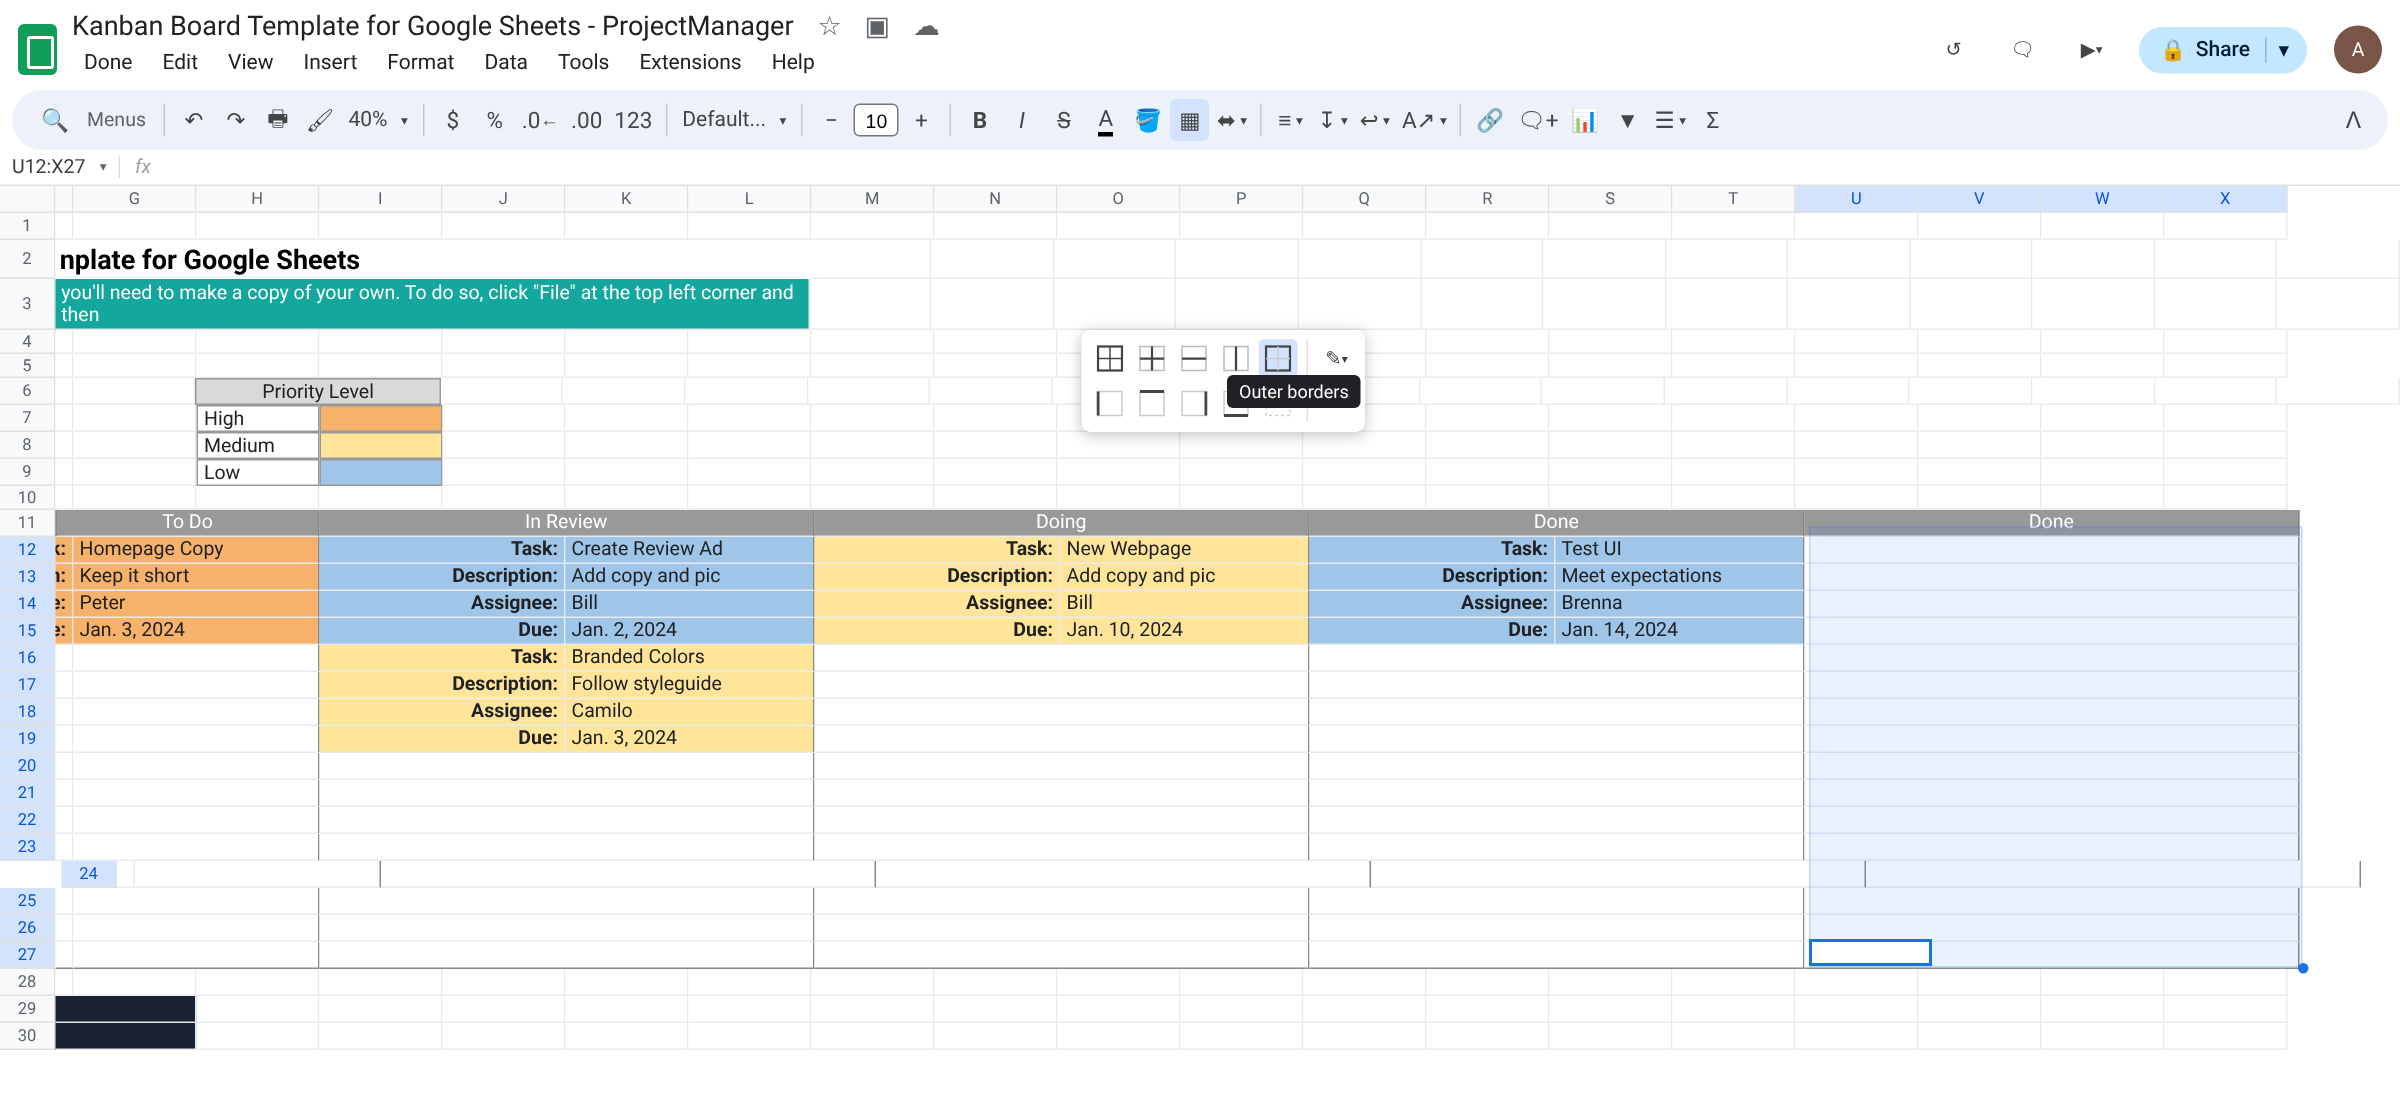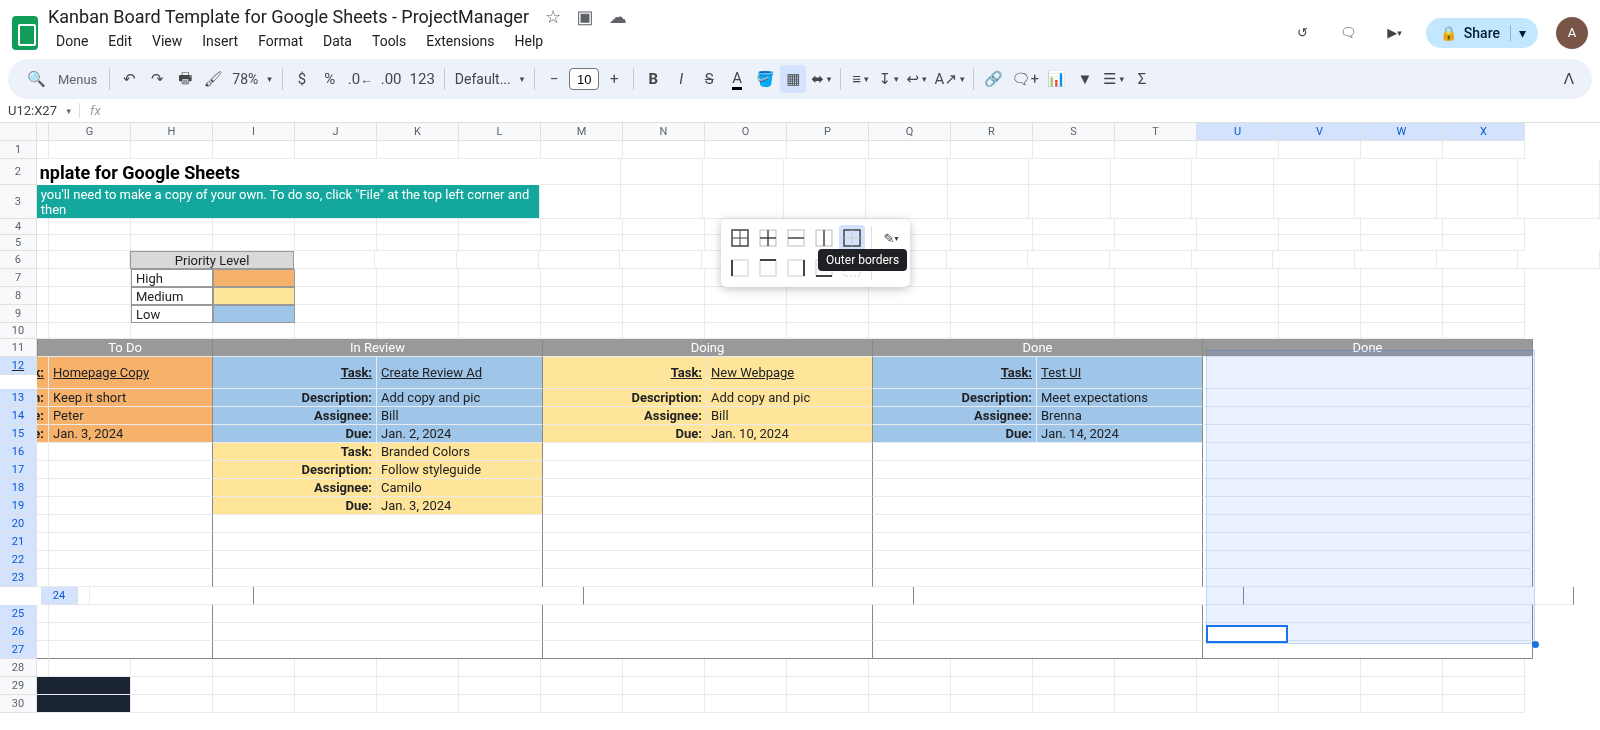--- a/index.html
+++ b/index.html
@@ -119,21 +119,21 @@
   <div class="toolbar">
     <div class="search-pill">
       <span class="tb-btn">🔍</span>
       <span style="color:#5f6368;">Menus</span>
     </div>
     <div class="tb-sep"></div>
     <span class="tb-btn">↶</span>
     <span class="tb-btn">↷</span>
     <span class="tb-btn">🖶</span>
     <span class="tb-btn">🖌</span>
-    <span class="tb-select tb-dd">78%</span>
+    <span class="tb-select tb-dd">40%</span>
     <div class="tb-sep"></div>
     <span class="tb-btn">$</span>
     <span class="tb-btn">%</span>
     <span class="tb-btn">.0<sub>←</sub></span>
     <span class="tb-btn">.00</span>
     <span class="tb-btn">123</span>
     <div class="tb-sep"></div>
     <span class="tb-select tb-dd">Default...</span>
     <div class="tb-sep"></div>
     <span class="tb-btn">−</span>
@@ -420,21 +420,21 @@
         <div class="cell " style="width: 82px;"></div>
       </div>
       <div class="row" style="height: 18px;">
         <div class="rh" style="height: 18px;">11</div>
         <div class="cell kan-head kbord-l" style="width: 176px;">To Do</div>
         <div class="cell kan-head" style="width: 330px;">In Review</div>
         <div class="cell kan-head" style="width: 330px;">Doing</div>
         <div class="cell kan-head" style="width: 330px;">Done</div>
         <div class="cell kan-head" style="width: 330px;">Done</div>
       </div>
-      <div class="row" style="height: 32px; text-decoration: underline;">
+      <div class="row" style="height: 18px;">
         <div class="rh sel" style="height: 18px;">12</div>
         <div class="cell card-orange klabel" style="width: 12px; font-weight: 700;">k:</div>
         <div class="cell card-orange kval line-r" style="width: 164px;">Homepage Copy</div>
         <div class="cell card-blue klabel" style="width: 164px;">Task:</div>
         <div class="cell card-blue kval line-r" style="width: 166px;">Create Review Ad</div>
         <div class="cell card-yellow klabel" style="width: 164px;">Task:</div>
         <div class="cell card-yellow kval line-r" style="width: 166px;">New Webpage</div>
         <div class="cell card-blue klabel" style="width: 164px;">Task:</div>
         <div class="cell card-blue kval line-r" style="width: 166px;">Test UI</div>
         <div class="cell line-r" style="width: 330px;"></div>

